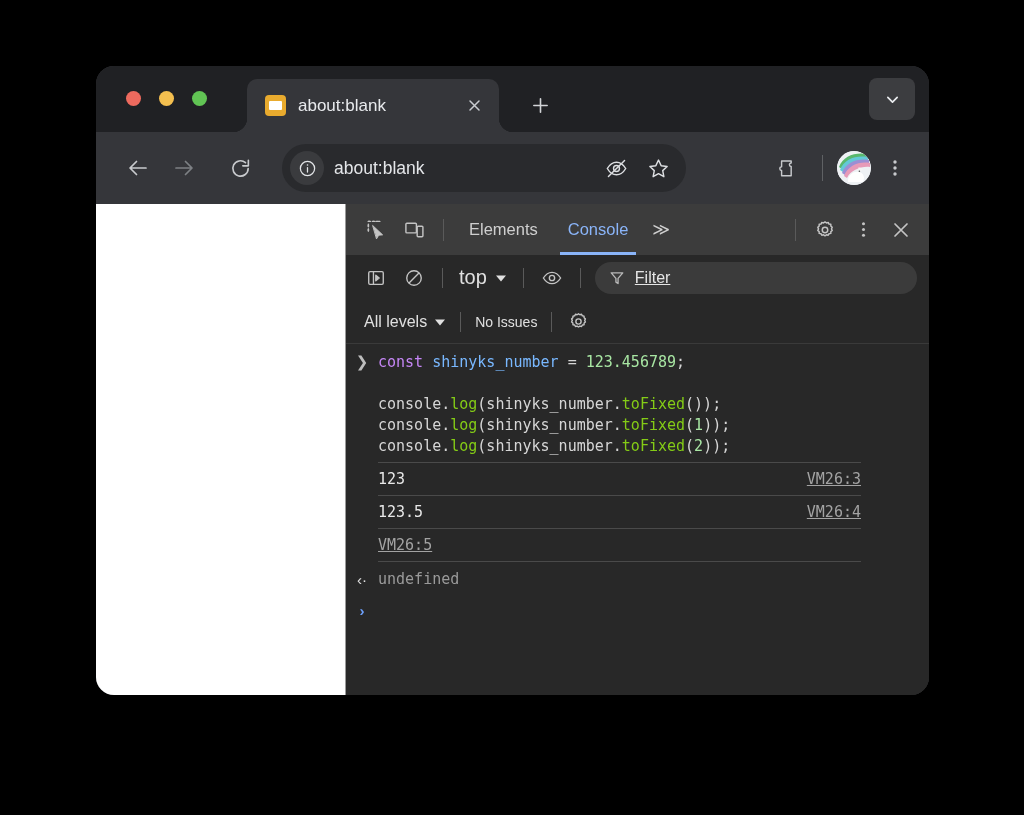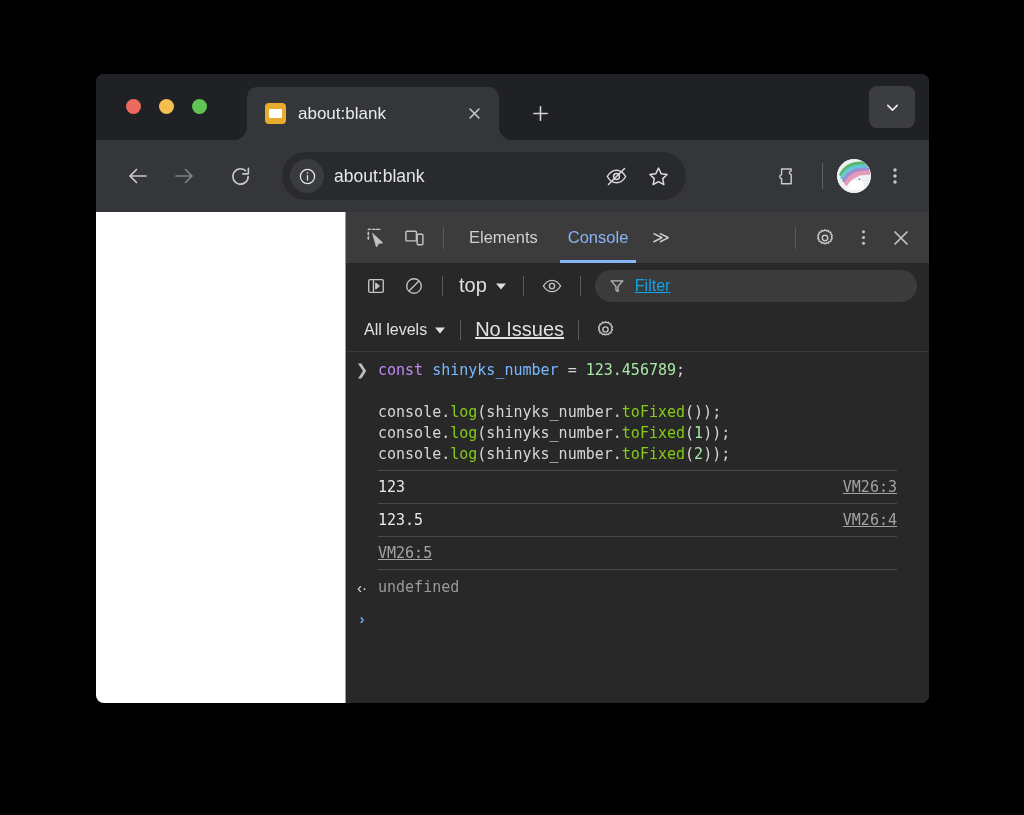--- a/index.html
+++ b/index.html
@@ -9,25 +9,25 @@
     height: 815px;
     background: #000000;
     font-family: "Liberation Sans", sans-serif;
     overflow: hidden;
   }
 
   
   #browser-window {
     position: absolute;
     left: 96px;
-    top: 74px;
+    top: 66px;
     width: 833px;
     height: 629px;
     background: #35363a;
-    border-radius: 8px;
+    border-radius: 18px;
     overflow: hidden;
     display: flex;
     flex-direction: column;
   }
 
   
   #tab-strip {
     position: relative;
     height: 66px;
     background: #202124;
@@ -299,43 +299,42 @@
     height: 32px;
     background: #3b3b3b;
     border-radius: 16px;
     display: flex;
     align-items: center;
     gap: 10px;
     padding: 0 14px;
     margin-left: 4px;
     margin-right: 2px;
   }
-  #filter-placeholder { color: #0ea5e9; font-size: 16px; text-decoration: underline; }
+  #filter-placeholder { color: #e5e5e5; font-size: 16px; text-decoration: underline; }
 
   #console-filterbar {
     height: 44px;
     background: #282828;
     display: flex;
     align-items: center;
     padding: 0 12px;
     gap: 0;
     flex: 0 0 auto;
     border-bottom: 1px solid #3a3a3a;
   }
   #levels-dropdown {
     display: flex; align-items: center; gap: 7px;
     color: #e0e0e0;
     font-size: 16px;
     padding: 0 6px;
   }
   #issues-label {
     color: #e0e0e0;
-    font-size: 20px;
+    font-size: 14px;
     padding: 0 6px;
-    text-decoration: underline;
   }
 
   
   #console-output {
     flex: 1 1 auto;
     background: #282828;
     overflow: hidden;
     font-family: "DejaVu Sans Mono", "Liberation Mono", monospace;
     font-size: 15px;
   }
@@ -363,21 +362,21 @@
   .tok-plain{ color: #d6d6d6; }
   .prompt-arrow { color: #bdbdbd; font-size: 15px; }
 
   .log-row {
     border-top: 1px solid #4a4a4a;
     border-bottom: 1px solid #4a4a4a;
     margin-top: -1px;
     display: flex;
     align-items: center;
     padding: 7px 0;
-    margin-right: 32px;
+    margin-right: 68px;
     margin-left: 32px;
   }
   .log-value { color: #e8e8e8; flex: 1 1 auto; }
   .log-source {
     color: #a3a3a3;
     text-decoration: underline;
     flex: 0 0 auto;
     white-space: nowrap;
   }
 

